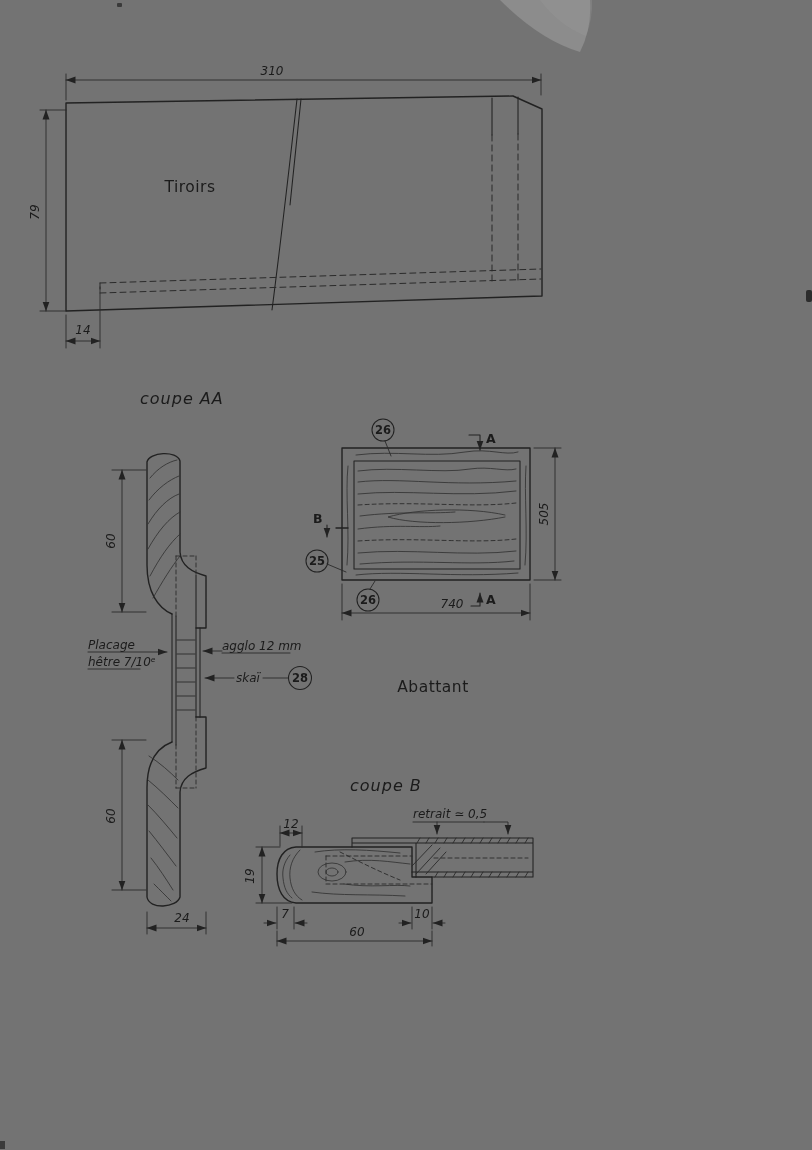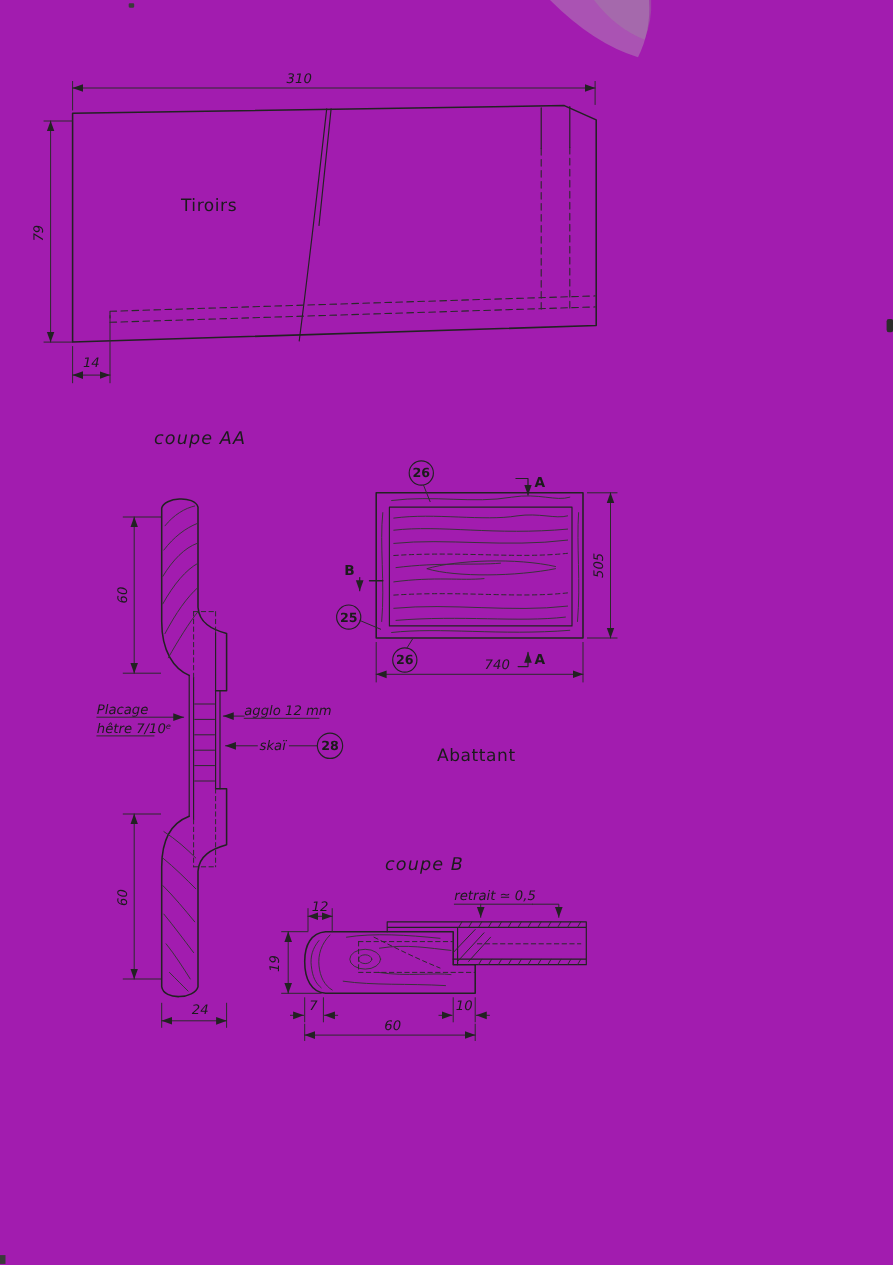--- a/index.html
+++ b/index.html
@@ -1,16 +1,16 @@
 <!DOCTYPE html>
 <html><head>
 <meta charset="utf-8">
 <style>
   html,body{margin:0;padding:0;background:#ffffff;}
-  .page{position:relative;width:812px;height:1150px;background:#a21caf;overflow:hidden;
+  .page{position:relative;width:812px;height:1150px;background:#737373;overflow:hidden;
         font-family:"DejaVu Sans","Liberation Sans",sans-serif;}
   svg{position:absolute;top:0;left:0;}
   
   .ln   {stroke:#222;fill:none;stroke-width:1.4;stroke-linecap:round;stroke-linejoin:round;}
   .ln1  {stroke:#222;fill:none;stroke-width:1.05;stroke-linecap:round;stroke-linejoin:round;}
   .thin {stroke:#2a2a2a;fill:none;stroke-width:0.9;stroke-linecap:round;}
   .dash {stroke:#2a2a2a;fill:none;stroke-width:1;stroke-dasharray:6 4;stroke-linecap:round;}
   .dash2{stroke:#2a2a2a;fill:none;stroke-width:0.9;stroke-dasharray:4 3;stroke-linecap:round;}
   .grain{stroke:#333;fill:none;stroke-width:0.85;stroke-linecap:round;}
   

